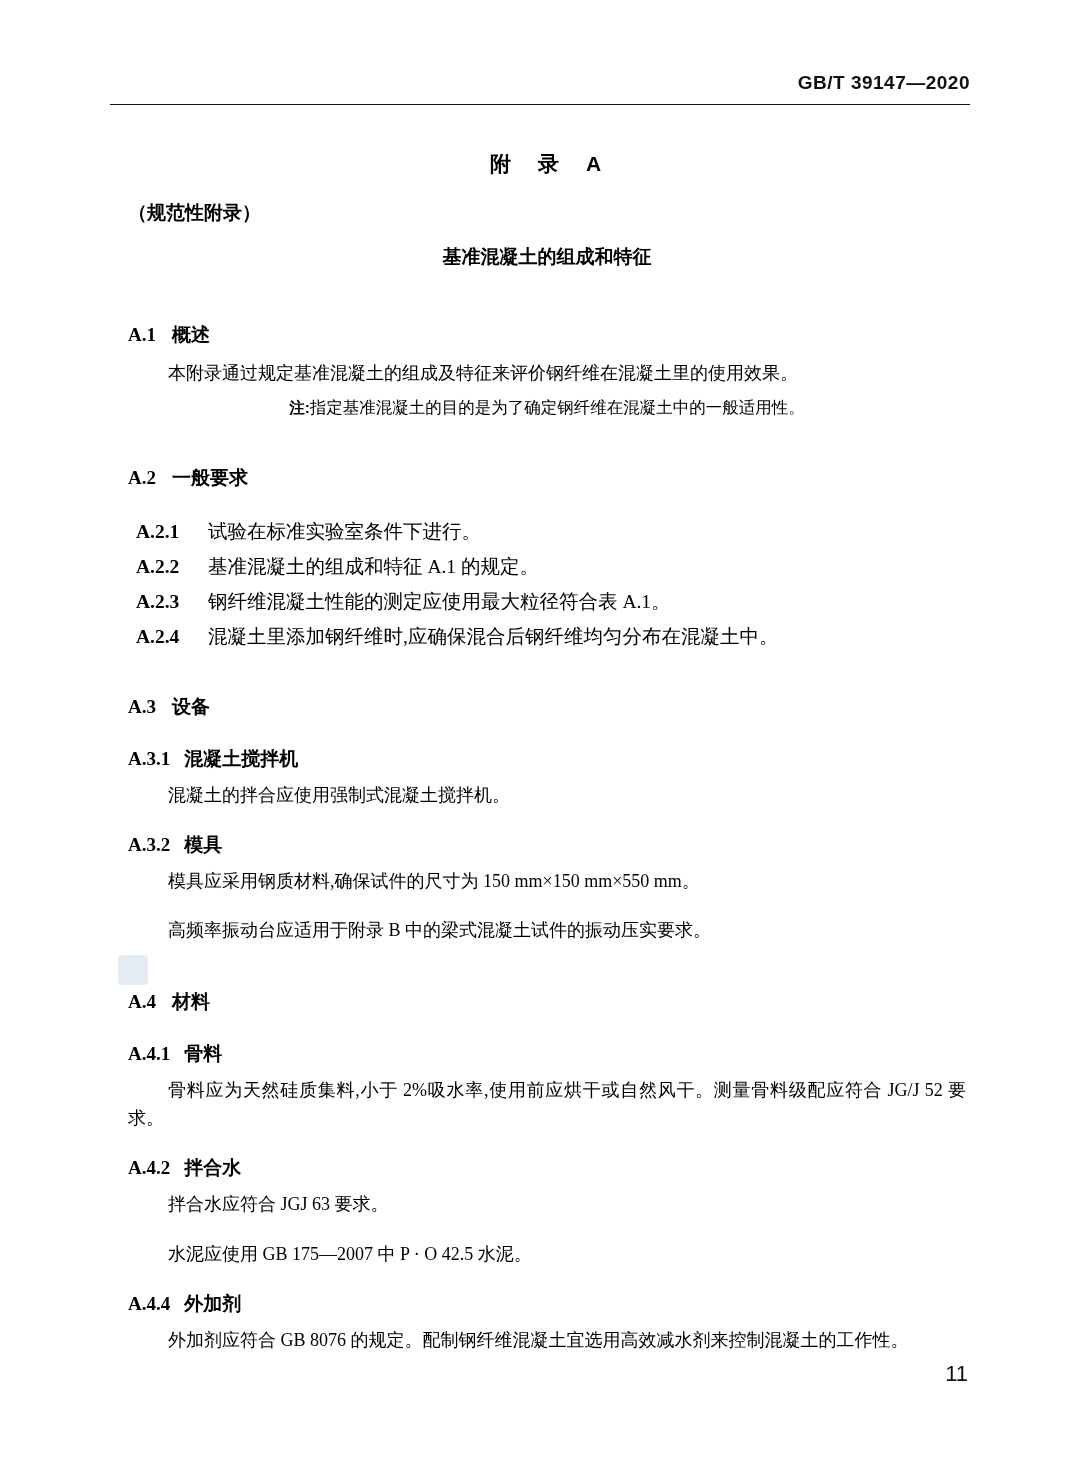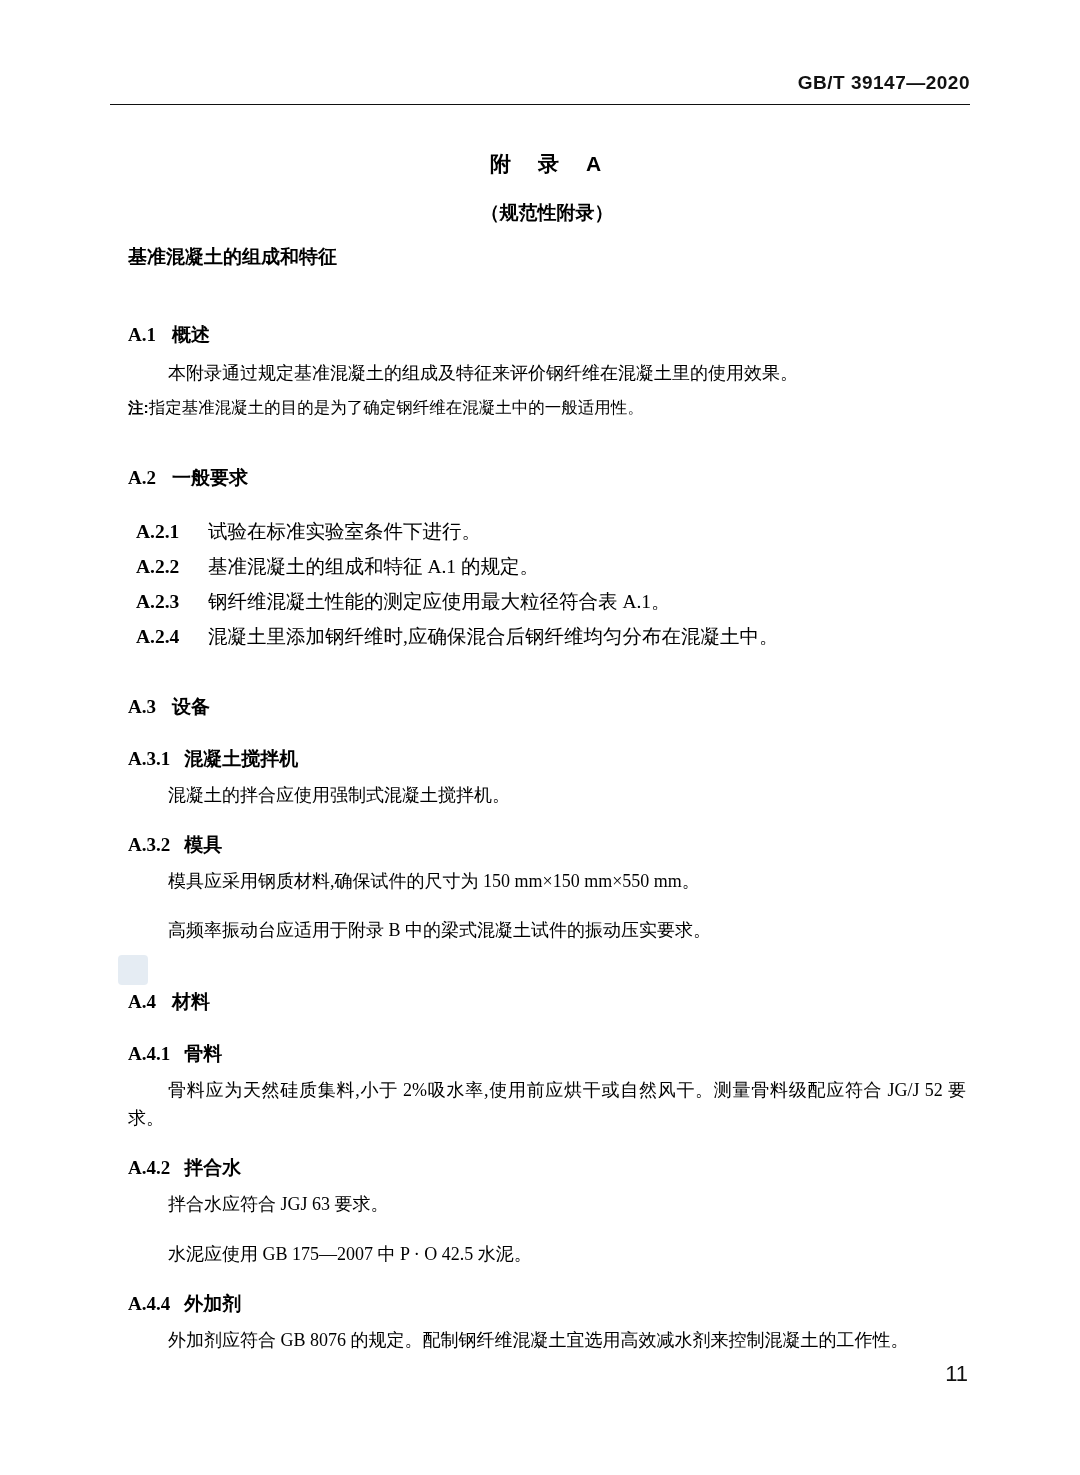--- a/index.html
+++ b/index.html
@@ -49,27 +49,27 @@
   }
   .annex-title {
     text-align: center;
     font-family: "Liberation Sans", sans-serif;
     font-weight: 700;
     font-size: 21px;
     letter-spacing: 3px;
     margin: 0 0 22px 0;
   }
   .annex-sub {
-    text-align: center;
     font-family: "Liberation Sans", sans-serif;
     font-weight: 600;
     font-size: 19px;
     margin: 0 0 18px 0;
   }
   .annex-name {
+    text-align: center;
     font-family: "Liberation Sans", sans-serif;
     font-weight: 700;
     font-size: 19px;
     margin: 0 0 52px 0;
   }
   h2.sec {
     font-family: "Liberation Sans", sans-serif;
     font-size: 19px;
     font-weight: 700;
     margin: 0 0 12px 0;
@@ -95,20 +95,21 @@
     line-height: 1.55;
     margin: 0 0 8px 0;
     text-indent: 40px;
     text-align: justify;
   }
   p.note {
     font-size: 16.5px;
     line-height: 1.5;
     margin: 4px 0 8px 0;
     text-indent: 0;
+    text-align: center;
   }
   p.note .notelabel {
     font-family: "Liberation Sans", sans-serif;
     font-weight: 700;
     font-size: 15.5px;
   }
   p.item {
     font-size: 19.5px;
     line-height: 1.5;
     margin: 0 0 6px 8px;

